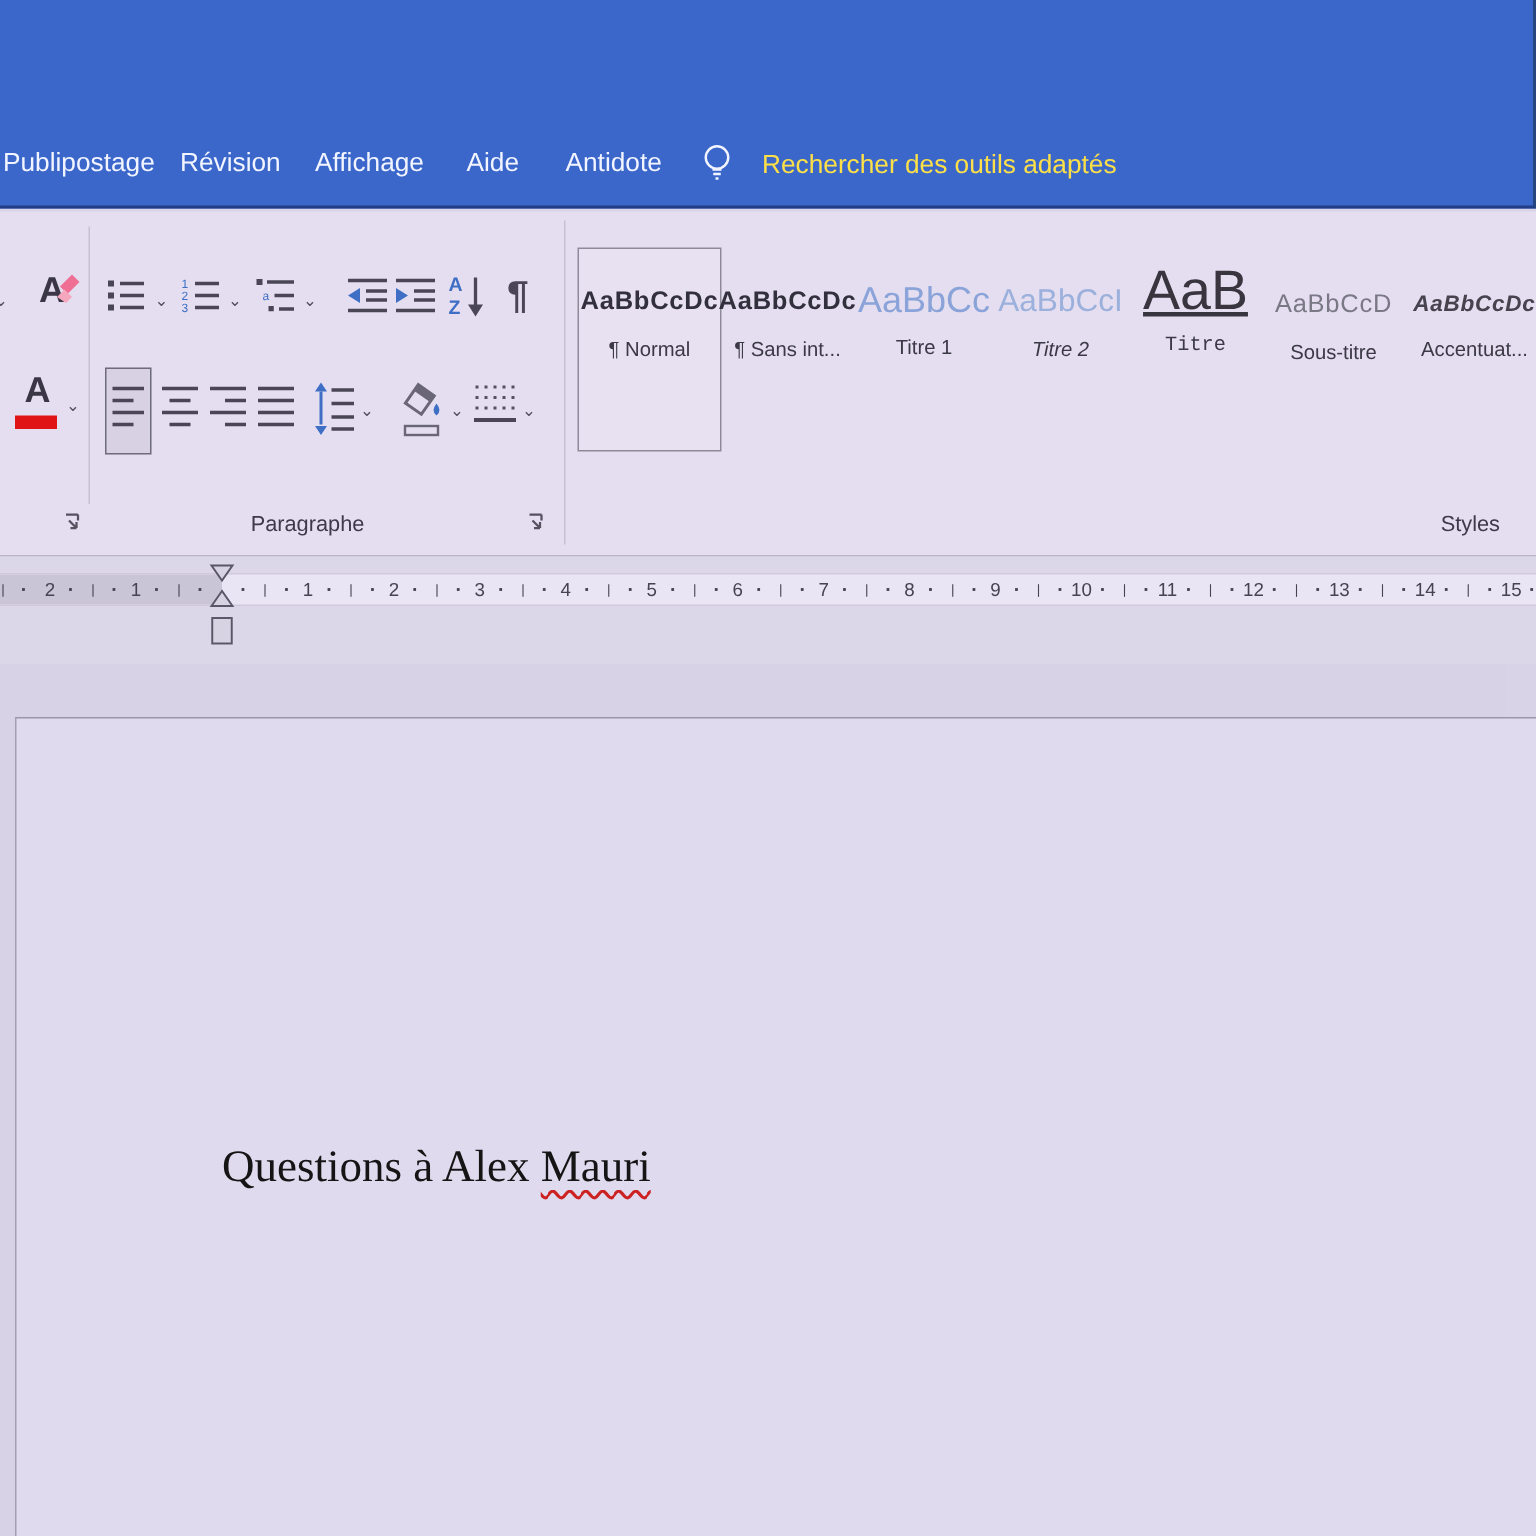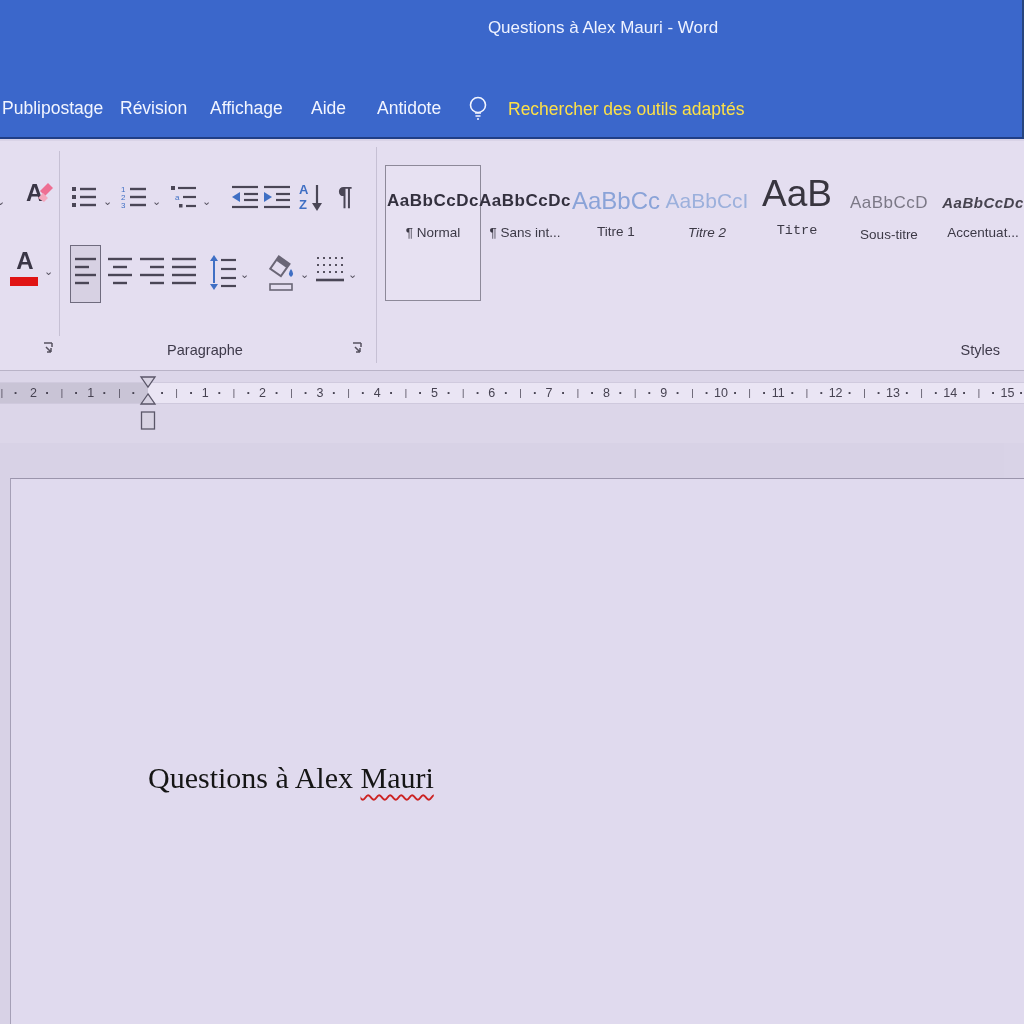--- a/index.html
+++ b/index.html
@@ -27,21 +27,21 @@
   .clearfmt{position:absolute;left:22px;top:36px;}
 
   
   .style-item{position:absolute;width:92px;text-align:center;cursor:default;}
   .style-prev{display:block;white-space:nowrap;}
   .style-lab{display:block;margin-top:14px;font-size:13.5px;color:#3c3946;white-space:nowrap;}
   .sp-normal{font-size:17px;font-weight:600;color:#33303e;letter-spacing:.5px;}
   .sp-sans{font-size:17px;font-weight:600;color:#33303e;letter-spacing:.5px;}
   .sp-t1{font-size:24px;color:#8aa3d8;}
   .sp-t2{font-size:21px;color:#9cb0dc;}
-  .sp-title{font-size:37px;color:#38353f;line-height:30px;}
+  .sp-title{font-size:37px;color:#38353f;line-height:30px;text-decoration:underline;}
   .sp-sub{font-size:17px;color:#7b7886;letter-spacing:.5px;}
   .sp-acc{font-size:15px;font-style:italic;font-weight:600;color:#46434f;letter-spacing:.5px;}
   .gallery-selbox{position:absolute;left:385px;top:24px;width:96px;height:136px;border:1px solid #8d8999;background:#e7e1f2;box-sizing:border-box;}
 
   
   .rulerzone{position:absolute;left:0;top:371px;width:1024px;height:72px;background:#dcd6e9;}
   .ruler-strip{position:absolute;left:0;top:11px;width:1024px;height:22px;background:#eae5f4;border-top:1px solid #d0cade;border-bottom:1px solid #cfc9dd;box-sizing:border-box;}
   .ruler-margin{position:absolute;left:0;top:0;width:148px;height:100%;background:#c9c4d6;}
   .tick{position:absolute;top:0;line-height:20px;transform:translateX(-50%);color:#474352;}
   .tick.num{font-size:12.5px;}
@@ -56,21 +56,20 @@
   .doc-q{position:absolute;left:176px;top:501px;font-family:"Liberation Serif",serif;font-size:29px;color:#151515;white-space:nowrap;}
   .qnum{display:inline-block;margin-right:15px;}
   .sperr{text-decoration:underline;text-decoration-style:wavy;text-decoration-color:#cc2222;text-decoration-thickness:1.6px;text-underline-offset:6px;}
 </style>
 </head>
 <body>
 
 <div id="app">
 
   <div class="header">
-    <span class="title">Questions à Alex Mauri  -  Word</span>
 
     <span class="menutab" style="left:2px">Publipostage</span>
     <span class="menutab" style="left:120px">Révision</span>
     <span class="menutab" style="left:210px">Affichage</span>
     <span class="menutab" style="left:311px">Aide</span>
     <span class="menutab" style="left:377px">Antidote</span>
 
     <span class="bulb">
       <svg width="20" height="30" viewBox="0 0 20 30">
         <circle cx="10" cy="11" r="7.5" fill="none" stroke="#f2f5ff" stroke-width="1.6"></circle>

